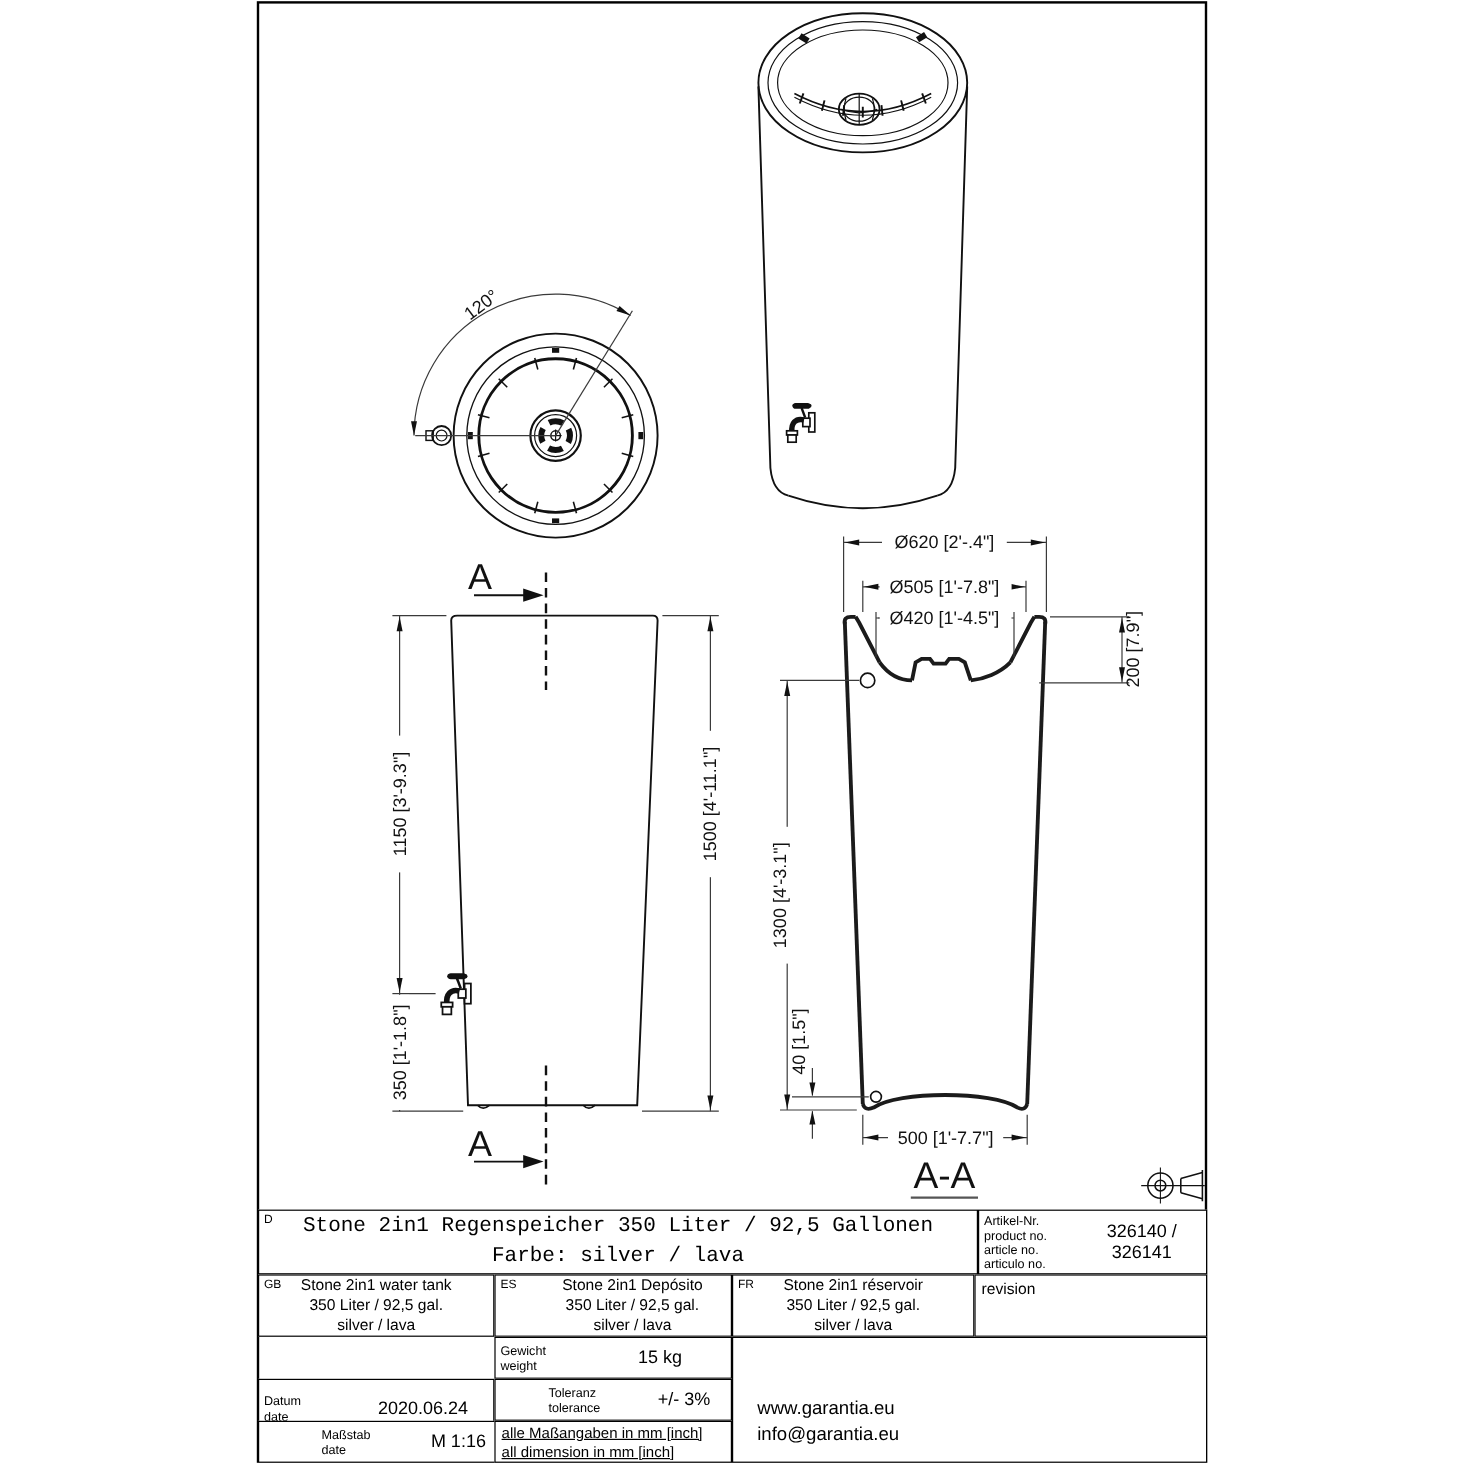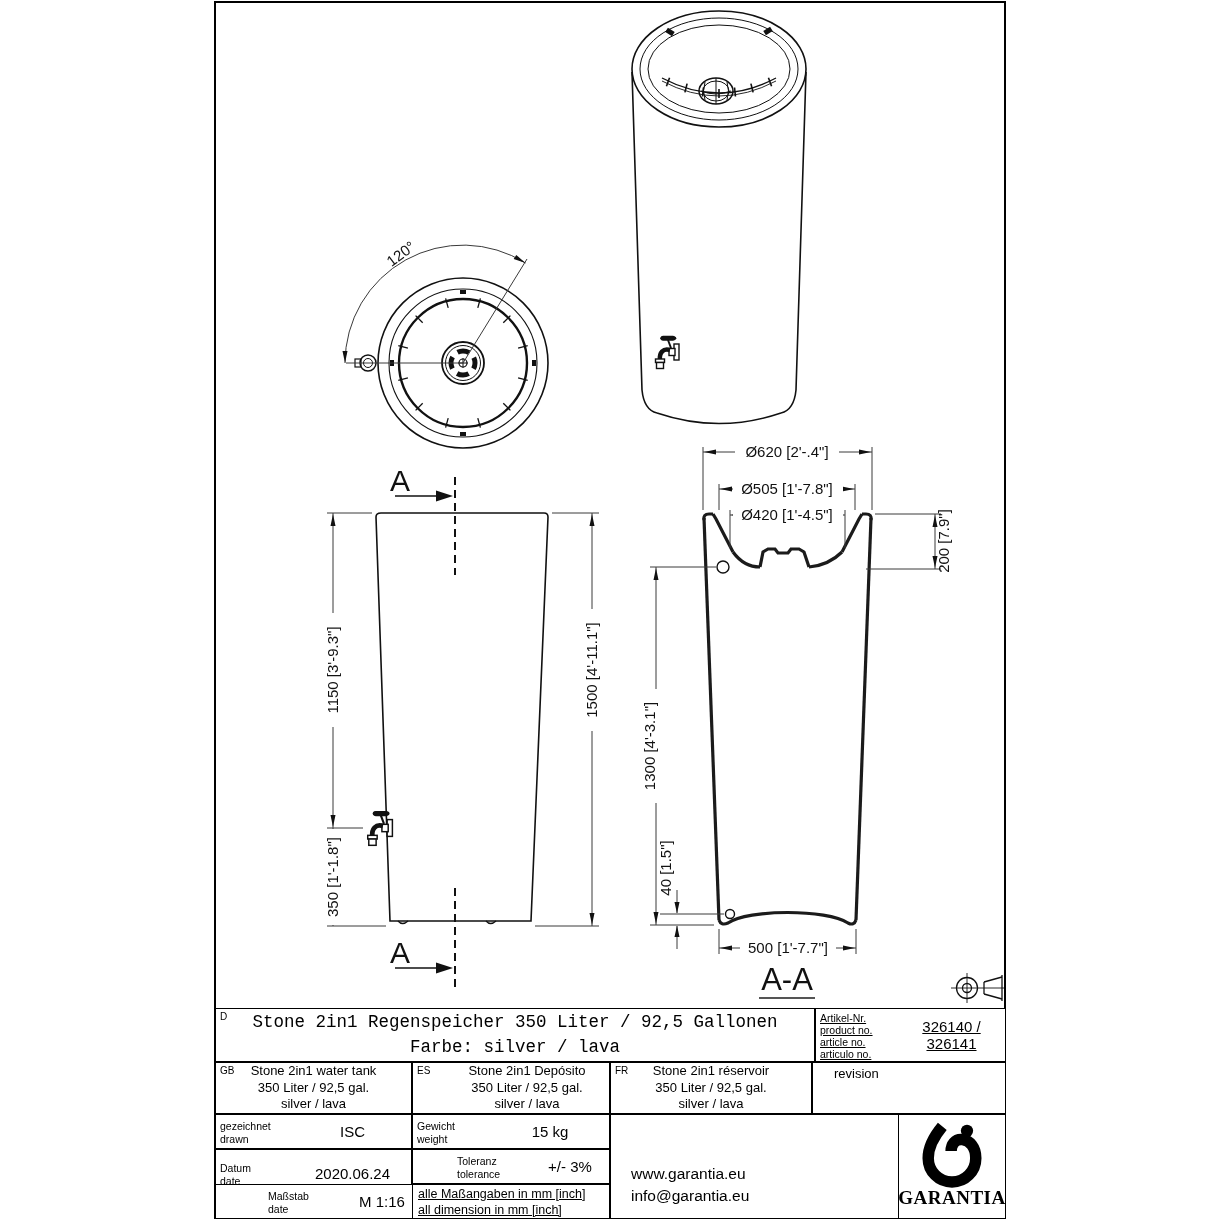--- a/index.html
+++ b/index.html
@@ -287,21 +287,21 @@
     </g>
   </svg>
 
   <div class="tb" style="left:215px;top:1008px;width:600px;height:54px;">
     <span class="code">D</span>
     <div class="cell-center">
       <div class="t-main">Stone 2in1 Regenspeicher 350 Liter / 92,5 Gallonen</div>
       <div class="t-main">Farbe: silver / lava</div>
     </div>
   </div>
-  <div class="tb" style="left:815px;top:1008px;width:191px;height:54px;text-decoration:underline;">
+  <div class="tb" style="left:815px;top:1008px;width:191px;height:54px;">
     <div class="lv">
       <div class="art-labs">
         <div>Artikel-Nr.</div>
         <div>product no.</div>
         <div>article no.</div>
         <div>articulo no.</div>
       </div>
       <div class="art-val">326140 / 326141</div>
     </div>
   </div>
@@ -323,33 +323,24 @@
     </div>
   </div>
   <div class="tb" style="left:610px;top:1062px;width:202px;height:52px;">
     <span class="code">FR</span>
     <div class="cell-center">
       <div class="lang-line">Stone 2in1 réservoir</div>
       <div class="lang-line">350 Liter / 92,5 gal.</div>
       <div class="lang-line">silver / lava</div>
     </div>
   </div>
-  <div class="tb" style="left:812px;top:1062px;width:194px;height:52px;padding-left:16px;">
+  <div class="tb" style="left:812px;top:1062px;width:194px;height:52px;">
     <div class="rev">revision</div>
   </div>
 
-  <div class="tb" style="left:215px;top:1114px;width:197px;height:35px;">
-    <div class="lv">
-        <div class="labs">
-        <div>gezeichnet</div>
-        <div>drawn</div>
-        </div>
-      <div class="val">ISC</div>
-    </div>
-  </div>
   <div class="tb" style="left:215px;top:1149px;width:197px;height:49px;">
     <div class="lv">
         <div class="labs">
         <div>Datum</div>
         <div>date</div>
         </div>
       <div class="val">2020.06.24</div>
     </div>
   </div>
   <div class="tb" style="left:215px;top:1184px;width:208px;height:35px;padding-left:48px;">
@@ -385,20 +376,13 @@
       <div>alle Maßangaben in mm [inch]</div>
       <div>all dimension in mm [inch]</div>
     </div>
   </div>
 
   <div class="tb" style="left:610px;top:1114px;width:396px;height:105px;"></div>
   <div class="contact">
     <div>www.garantia.eu</div>
     <div>info@garantia.eu</div>
   </div>
-  <div class="logo-box">
-    <svg width="72" height="74" viewBox="-40 -44 80 84">
-      <path d="M -11 -31 C -21 -19 -27 -8 -27 5 A 27 27 0 1 0 27 5 C 27 -8 20 -15 12 -16 C 3 -17 -1 -10 -1 -3" fill="none" stroke="#000" stroke-width="13"></path>
-      <circle cx="17" cy="-26" r="7" fill="#000"></circle>
-    </svg>
-    <div class="brand">GARANTIA</div>
-  </div>
 </div>
 
 </body></html>

